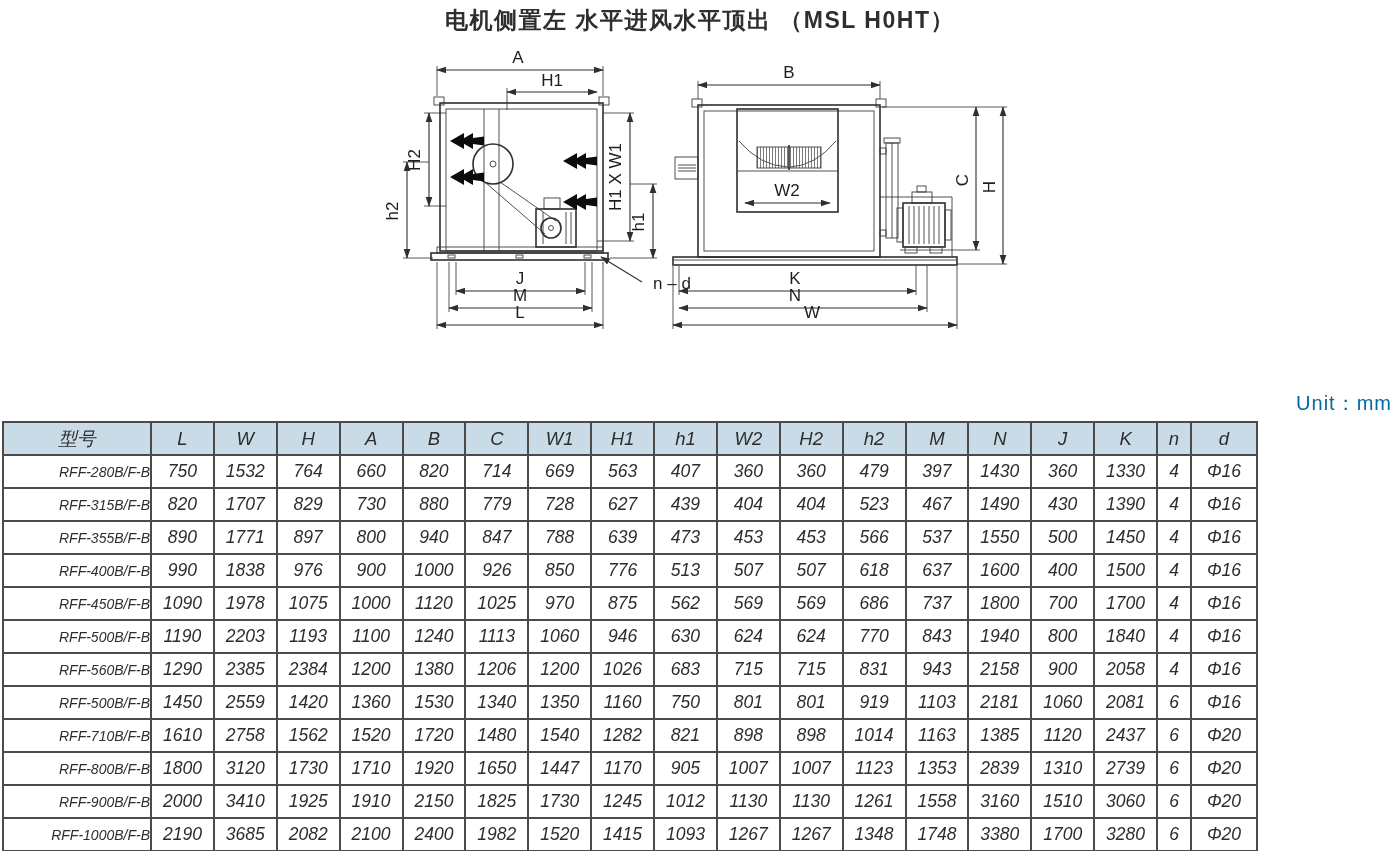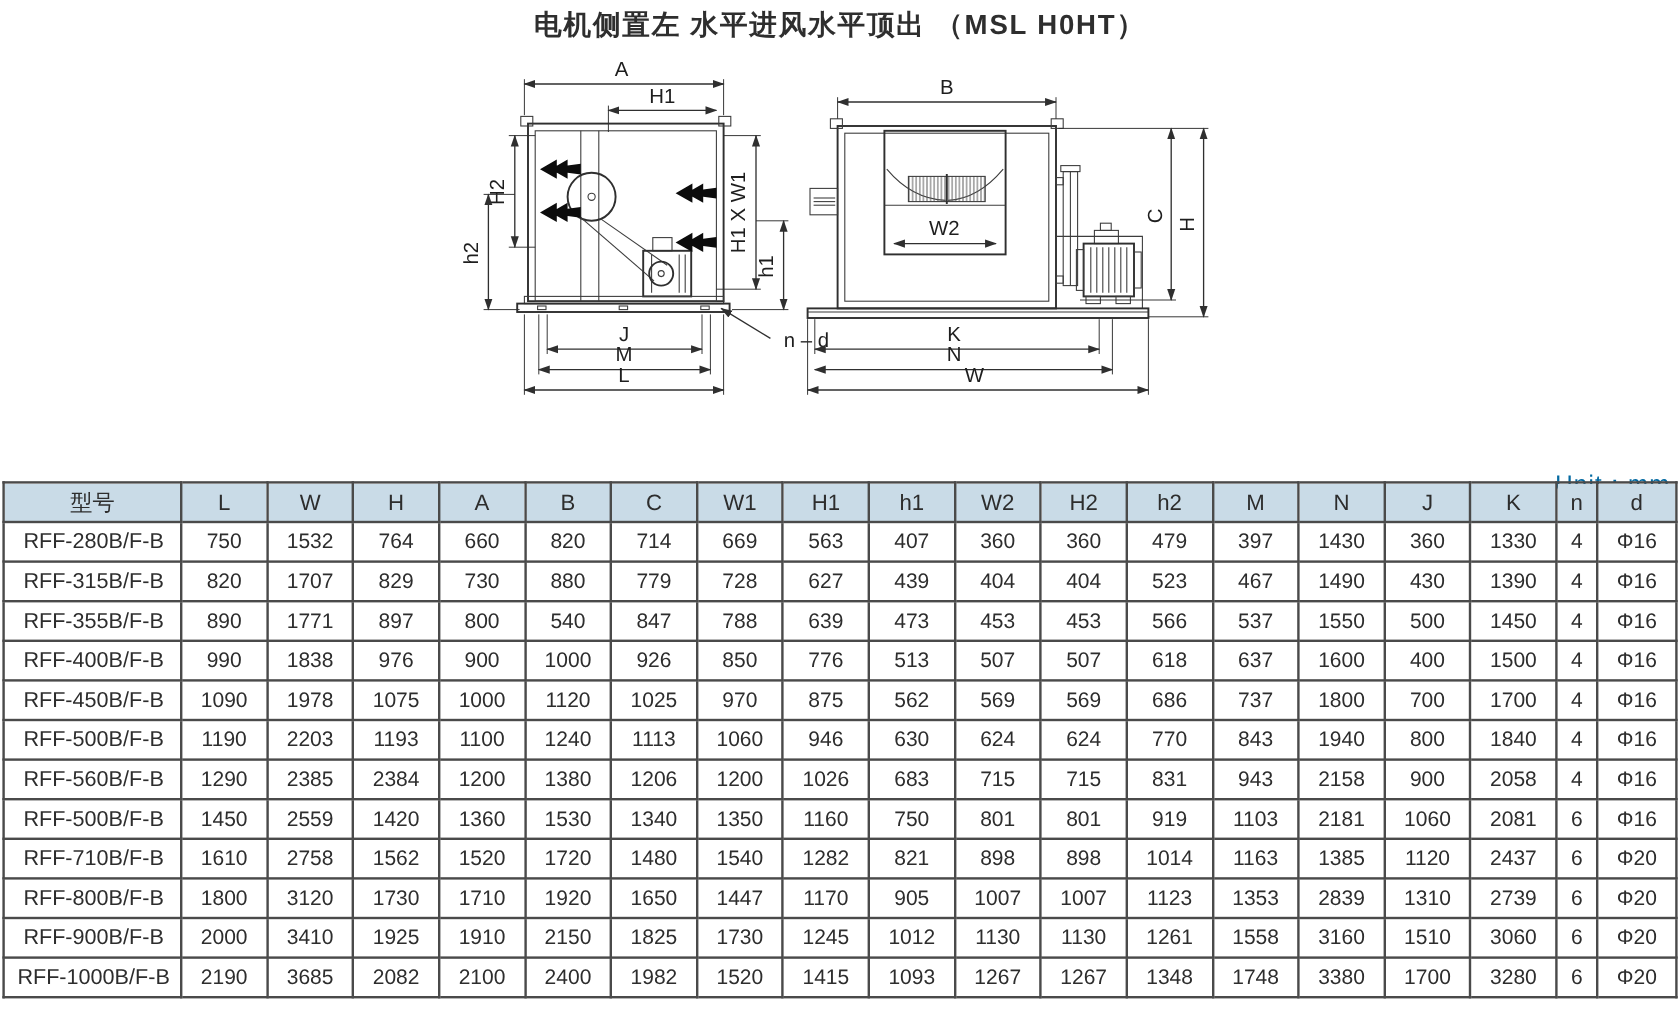--- a/index.html
+++ b/index.html
@@ -15,30 +15,30 @@
     position:absolute;top:390px;right:8px;font-size:20px;color:#0369a1;letter-spacing:1px;
   }
   svg.diagrams{position:absolute;top:0;left:0;}
   .ln{fill:none;stroke:#2f2f2f;stroke-width:1.6;}
   .ln-thin{fill:none;stroke:#3c3c3c;stroke-width:0.9;}
   .dim{stroke:#2f2f2f;stroke-width:1.1;fill:none;}
   .ext{stroke:#2f2f2f;stroke-width:0.8;fill:none;}
   .dimlabel{font-size:17px;fill:#1e1e1e;text-anchor:middle;font-family:"Liberation Sans",sans-serif;}
   .flow{fill:#0c0c0c;stroke:none;}
   table{
-    position:absolute;left:2px;top:401px;width:1396px;
-    border-collapse:collapse;table-layout:fixed;
+    position:absolute;left:2px;top:421px;width:1256px;
+    border-collapse:collapse;table-layout:fixed;font-style:italic;
   }
   th,td{
     border:2px solid var(--line,#4a4a4a);text-align:center;vertical-align:middle;
     font-size:17.5px;color:#2d2d2d;height:31px;padding:0;font-weight:normal;
     overflow:hidden;white-space:nowrap;
   }
   thead th{background:var(--header-bg,#c9dbe7);font-size:18.5px;}
-  td.model{text-align:center;padding-left:2px;font-size:18px;}
+  td.model{text-align:right;padding-left:2px;font-size:14px;}
 </style>
 </head>
 <body>
 
 <div class="title">电机侧置左 水平进风水平顶出 （MSL H0HT）</div>
 
 <svg class="diagrams" width="1400" height="400" viewBox="0 0 1400 400">
   <defs>
     <marker id="ae" viewBox="0 0 10 10" refX="9.2" refY="5" markerWidth="9" markerHeight="9" orient="auto-start-reverse">
       <path d="M0,1.6 L10,5 L0,8.4 z" fill="#2f2f2f"></path>
@@ -310,21 +310,21 @@
         <td>1390</td>
         <td>4</td>
         <td>Φ16</td>
       </tr>
       <tr>
         <td class="model">RFF-355B/F-B</td>
         <td>890</td>
         <td>1771</td>
         <td>897</td>
         <td>800</td>
-        <td>540</td>
+        <td>940</td>
         <td>847</td>
         <td>788</td>
         <td>639</td>
         <td>473</td>
         <td>453</td>
         <td>453</td>
         <td>566</td>
         <td>537</td>
         <td>1550</td>
         <td>500</td>

